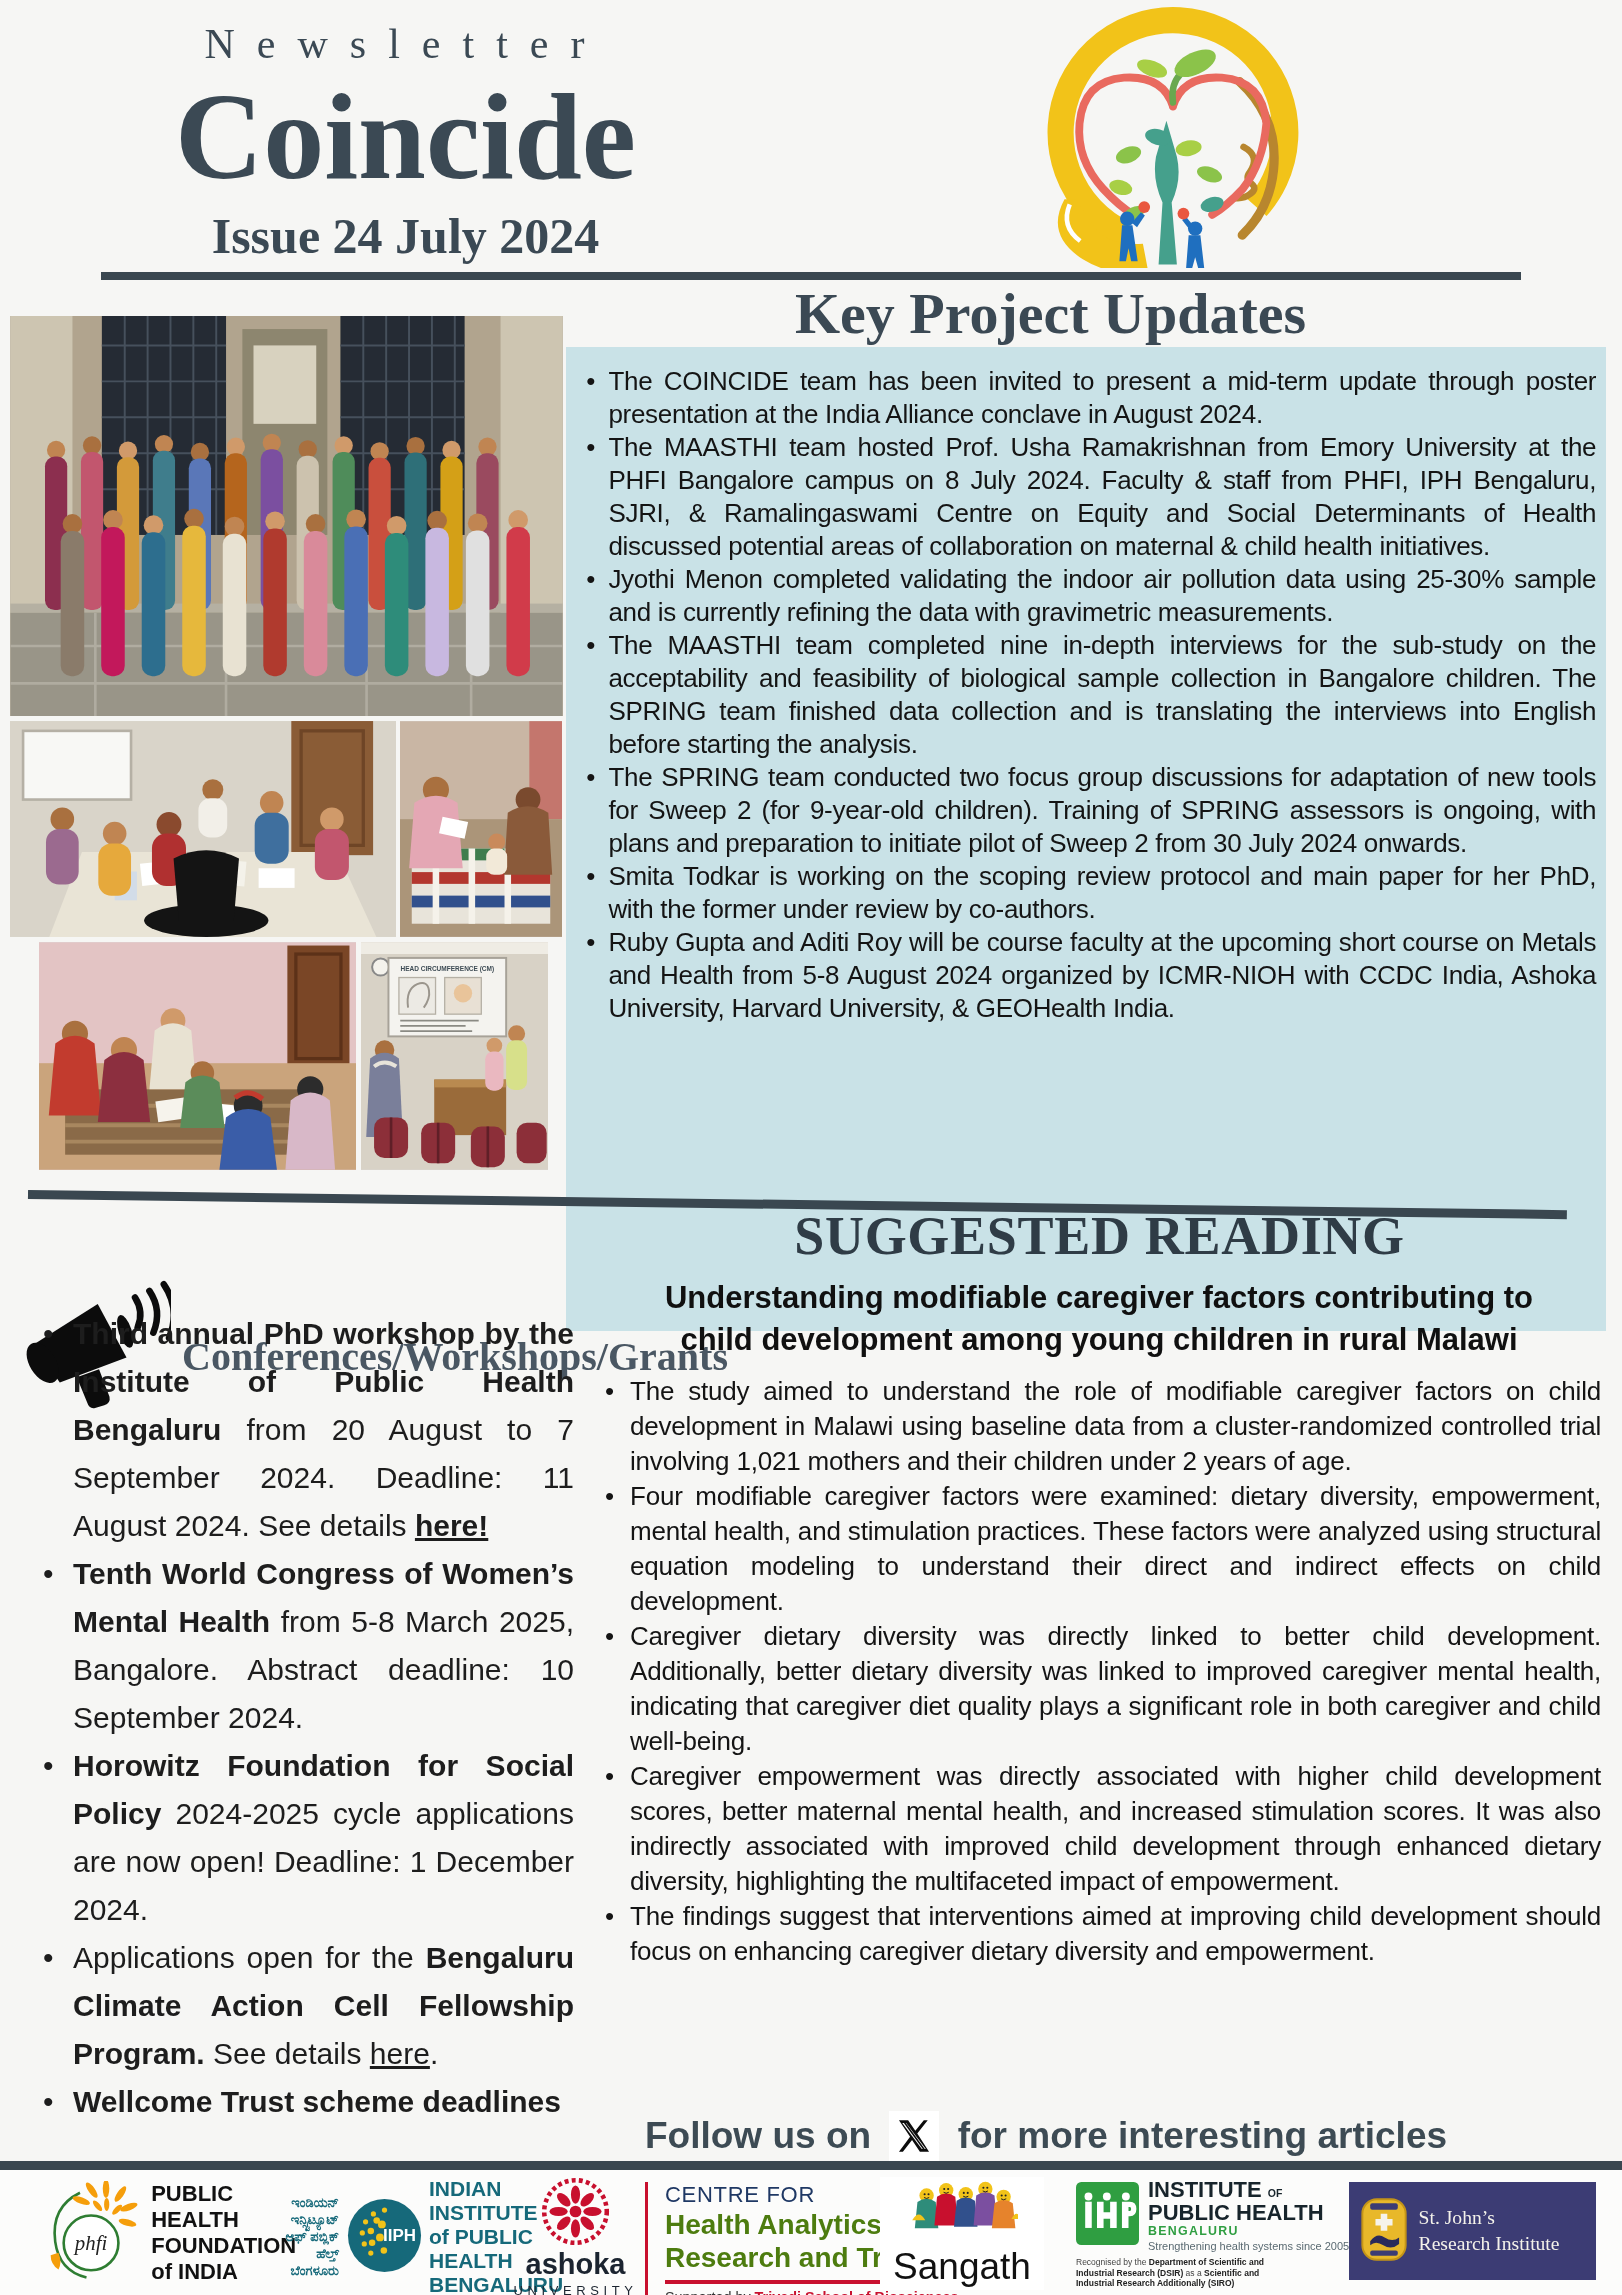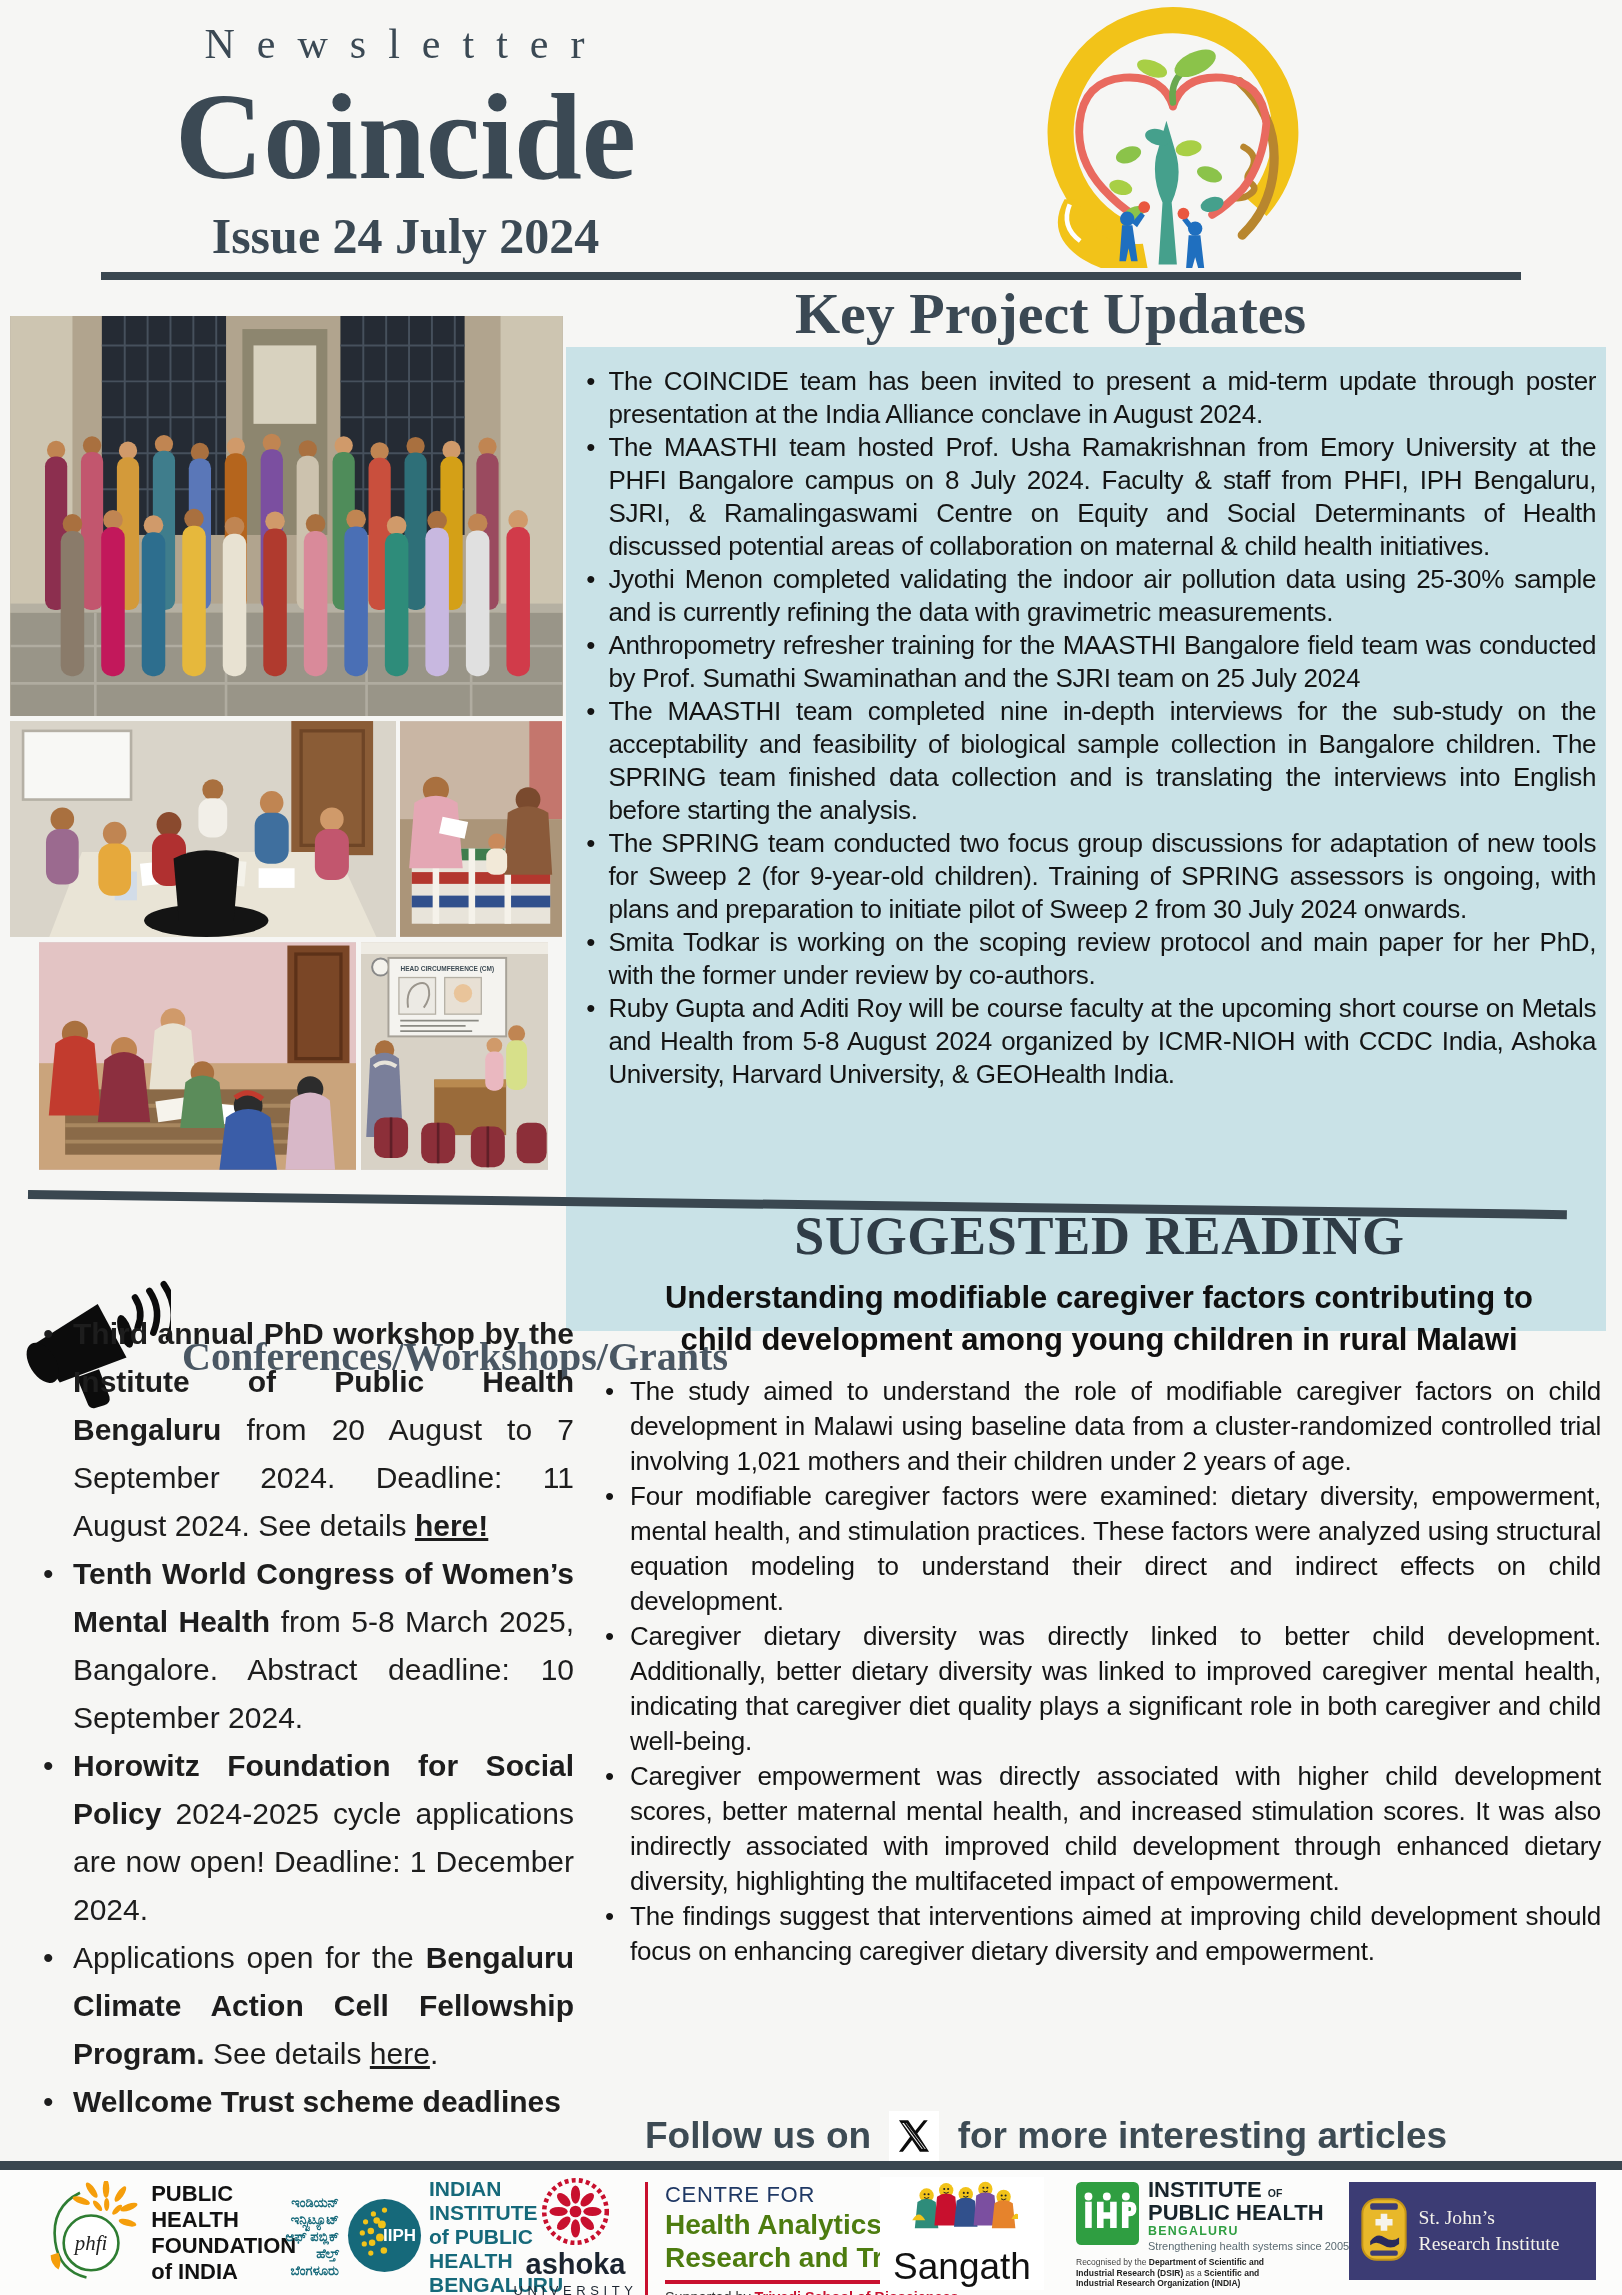--- a/index.html
+++ b/index.html
@@ -139,21 +139,20 @@
 
   <div class="abs rule-top"></div>
 
   <div class="abs kpu-title">Key Project Updates</div>
 
   <div class="abs blue-box">
     <ul class="kpu-list">
       <li>The COINCIDE team has been invited to present a mid-term update through poster presentation at the India Alliance conclave in August 2024.</li>
       <li>The MAASTHI team hosted Prof. Usha Ramakrishnan from Emory University at the PHFI Bangalore campus on 8 July 2024. Faculty &amp; staff from PHFI, IPH Bengaluru, SJRI, &amp; Ramalingaswami Centre on Equity and Social Determinants of Health discussed potential areas of collaboration on maternal &amp; child health initiatives.</li>
       <li>Jyothi Menon completed validating the indoor air pollution data using 25-30% sample and is currently refining the data with gravimetric measurements.</li>
-      <li>Anthropometry refresher training for the MAASTHI Bangalore field team was conducted by Prof. Sumathi Swaminathan and the SJRI team on 25 July 2024</li>
       <li>The MAASTHI team completed nine in-depth interviews for the sub-study on the acceptability and feasibility of biological sample collection in Bangalore children. The SPRING team finished data collection and is translating the interviews into English before starting the analysis.</li>
       <li>The SPRING team conducted two focus group discussions for adaptation of new tools for Sweep 2 (for 9-year-old children). Training of SPRING assessors is ongoing, with plans and preparation to initiate pilot of Sweep 2 from 30 July 2024 onwards.</li>
       <li>Smita Todkar is working on the scoping review protocol and main paper for her PhD, with the former under review by co-authors.</li>
       <li>Ruby Gupta and Aditi Roy will be course faculty at the upcoming short course on Metals and Health from 5-8 August 2024 organized by ICMR-NIOH with CCDC India, Ashoka University, Harvard University, &amp; GEOHealth India.</li>
     </ul>
   </div>
 
   <div class="photo" style="left:9.8px;top:316px;width:553px;height:400px">
     <svg width="553" height="400" viewBox="0 0 845 612">
       <rect width="845" height="612" fill="#b1a48e"></rect>
@@ -628,21 +627,21 @@
         </span>
         <span>
           <div class="iph-line1"><span>INSTITUTE</span>
             <span class="iph-of">OF</span></div>
           <div class="iph-line1">PUBLIC HEALTH</div>
           <div class="iph-city">BENGALURU</div>
           <div class="iph-tag">Strengthening health systems since 2005</div>
         </span>
       </div>
       <div class="iph-recog">
-        <span>Recognised by the </span><b>Department of Scientific and Industrial Research (DSIR)</b><span> as a </span><b>Scientific and Industrial Research Organization (INDIA)</b>
+        <span>Recognised by the </span><b>Department of Scientific and Industrial Research (DSIR)</b><span> as a </span><b>Scientific and Industrial Research Additionally (SIRO)</b>
       </div>
     </div>
 
     <div class="flogo stjohns" style="left:1349px;top:11.8px;width:247px;height:98px">
       <span>
         <svg width="46" height="63" viewBox="0 0 70 96">
           <rect x="2" y="2" width="66" height="92" rx="22" fill="#e8b82a" stroke="#c49417" stroke-width="3"></rect>
           <rect x="14" y="8" width="42" height="10" rx="3" fill="#3c3c74"></rect>
           <path d="M30 24 h10 v8 h8 v10 h-8 v8 h-10 v-8 h-8 v-10 h8 z" fill="#f6f3ea"></path>
           <path d="M14 66 q10 -14 22 -6 q12 8 22 0 l0 10 q-12 10 -24 2 q-12 -8 -20 0 z" fill="#2a2a5a"></path>

